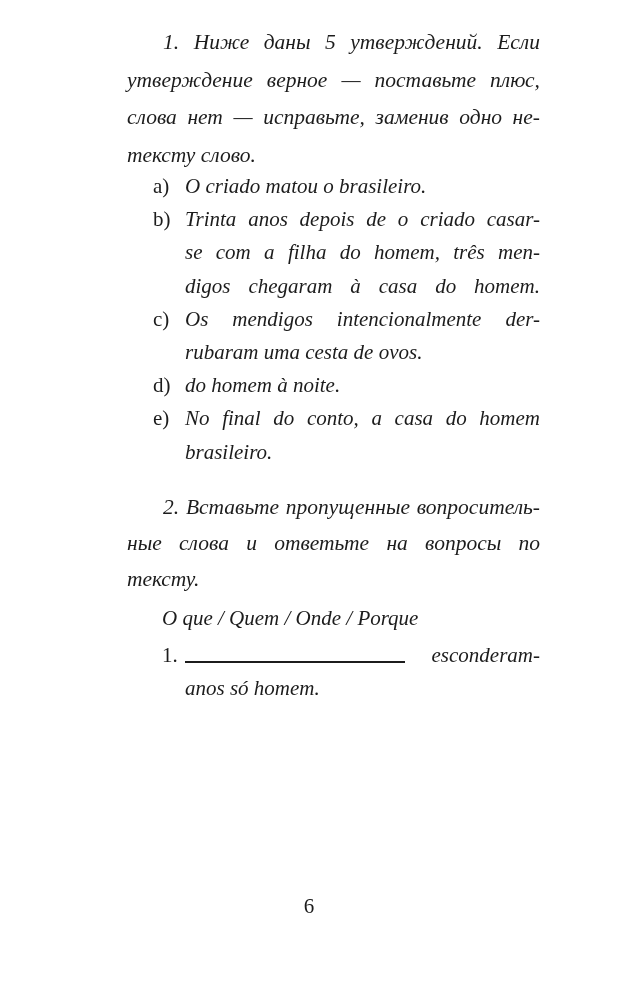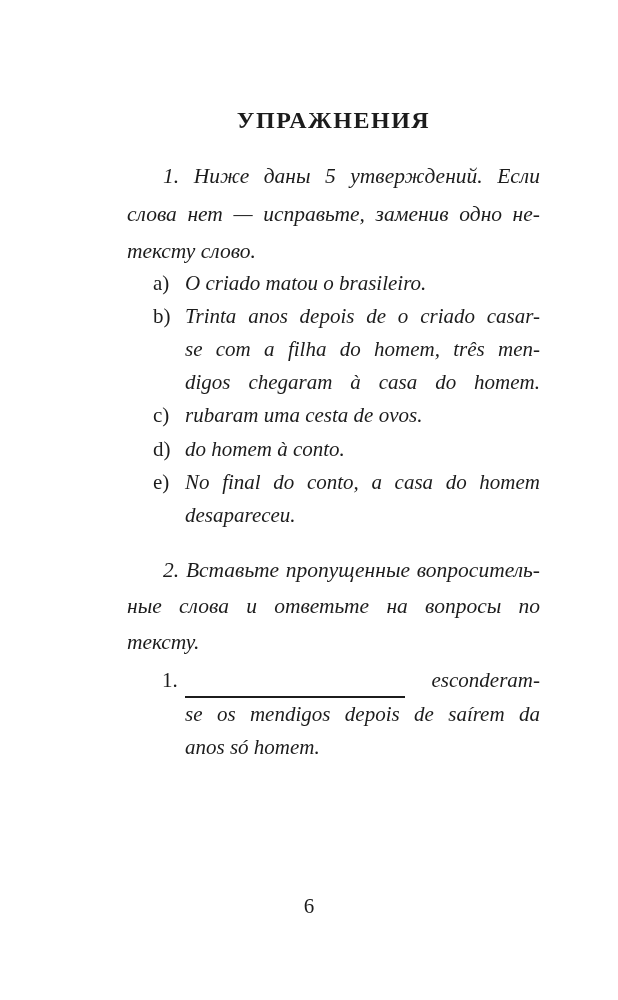--- a/index.html
+++ b/index.html
@@ -25,86 +25,87 @@
   .item .line { line-height:33.2px; }
   .item-label {
     position:absolute; left:26px; top:0; font-size:21px; line-height:33.2px;
   }
   .para-ex2 { margin-top:20px; }
   .para-ex2 .line { line-height:36px; }
   .word-bank { margin-top:5px; padding-left:35px; line-height:33px; }
   .num-item { margin-top:4px; }
   .num-item .item-label { left:35px; top:0; line-height:33.5px; }
   .num-item .line { line-height:33.5px; }
-  .first-line { display:flex; justify-content:space-between; align-items:flex-end; }
+  .first-line { display:flex; justify-content:space-between; align-items:center; }
   .blank {
     display:inline-block; width:220px; height:14px;
     border-bottom:2px solid var(--text);
   }
   .page-number { margin-top:26px; text-align:center; font-size:21px; width:618px;
     position:absolute; left:0; top:868px; }
 </style>
 </head>
 <body>
 
 <div class="page">
   <div class="content">
 
-    <h1 class="title">УПРАЖНЕНИЯ</h1>
 
     <section class="para-italic">
       <div class="line indent jl">1. Ниже даны 5 утверждений. Если</div>
+      <div class="line jl">утверждение верное — поставьте плюс,</div>
       <div class="line jl">слова нет — исправьте, заменив одно не-</div>
       <div class="line">тексту слово.</div>
     </section>
 
     <section class="list">
 
       <div class="item">
         <span class="item-label">a)</span>
         <div class="line">O criado matou o brasileiro.</div>
       </div>
 
       <div class="item">
         <span class="item-label">b)</span>
         <div class="line jl">Trinta anos depois de o criado casar-</div>
         <div class="line jl">se com a filha do homem, três men-</div>
         <div class="line jl">digos chegaram à casa do homem.</div>
       </div>
 
       <div class="item">
         <span class="item-label">c)</span>
+        <div class="line jl">Os mendigos intencionalmente der-</div>
         <div class="line">rubaram uma cesta de ovos.</div>
       </div>
 
       <div class="item">
         <span class="item-label">d)</span>
-        <div class="line">do homem à conto.</div>
+        <div class="line">do homem à noite.</div>
       </div>
 
       <div class="item">
         <span class="item-label">e)</span>
         <div class="line jl">No final do conto, a casa do homem</div>
-        <div class="line">desapareceu.</div>
+        <div class="line">brasileiro.</div>
       </div>
 
     </section>
 
     <section class="para-italic para-ex2">
       <div class="line indent jl">2. Вставьте пропущенные вопроситель-</div>
       <div class="line jl">ные слова и ответьте на вопросы по тексту.</div>
     </section>
 
+    <div class="line word-bank">O que / Quem / Onde / Porque</div>
 
     <div class="item num-item">
       <span class="item-label">1.</span>
       <div class="line first-line">
         <span class="blank"></span>
         <span class="tail">esconderam-</span>
       </div>
-      <div class="line jl">se os mendigos depois de saírem da</div>
       <div class="line">anos só homem.</div>
     </div>
 
   </div>
 
   <footer class="page-number">6</footer>
 </div>
 
 </body></html>

